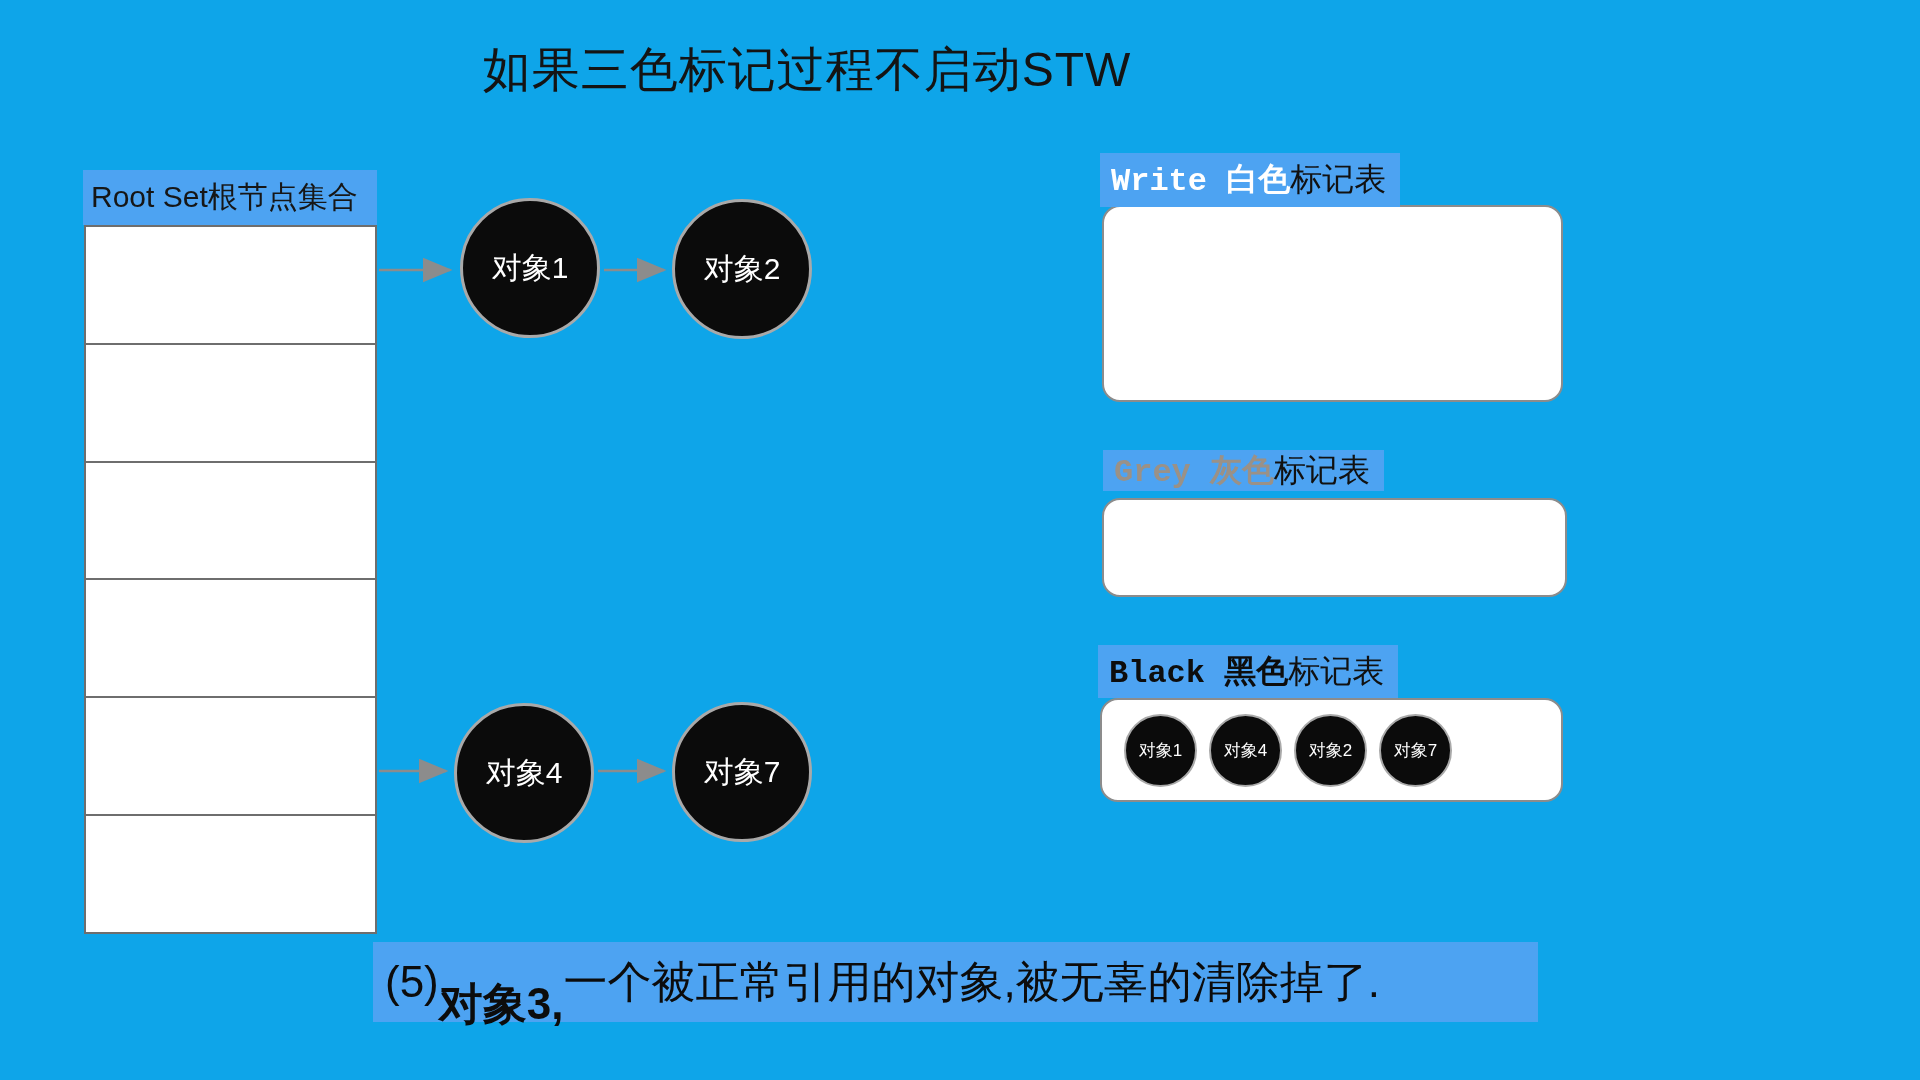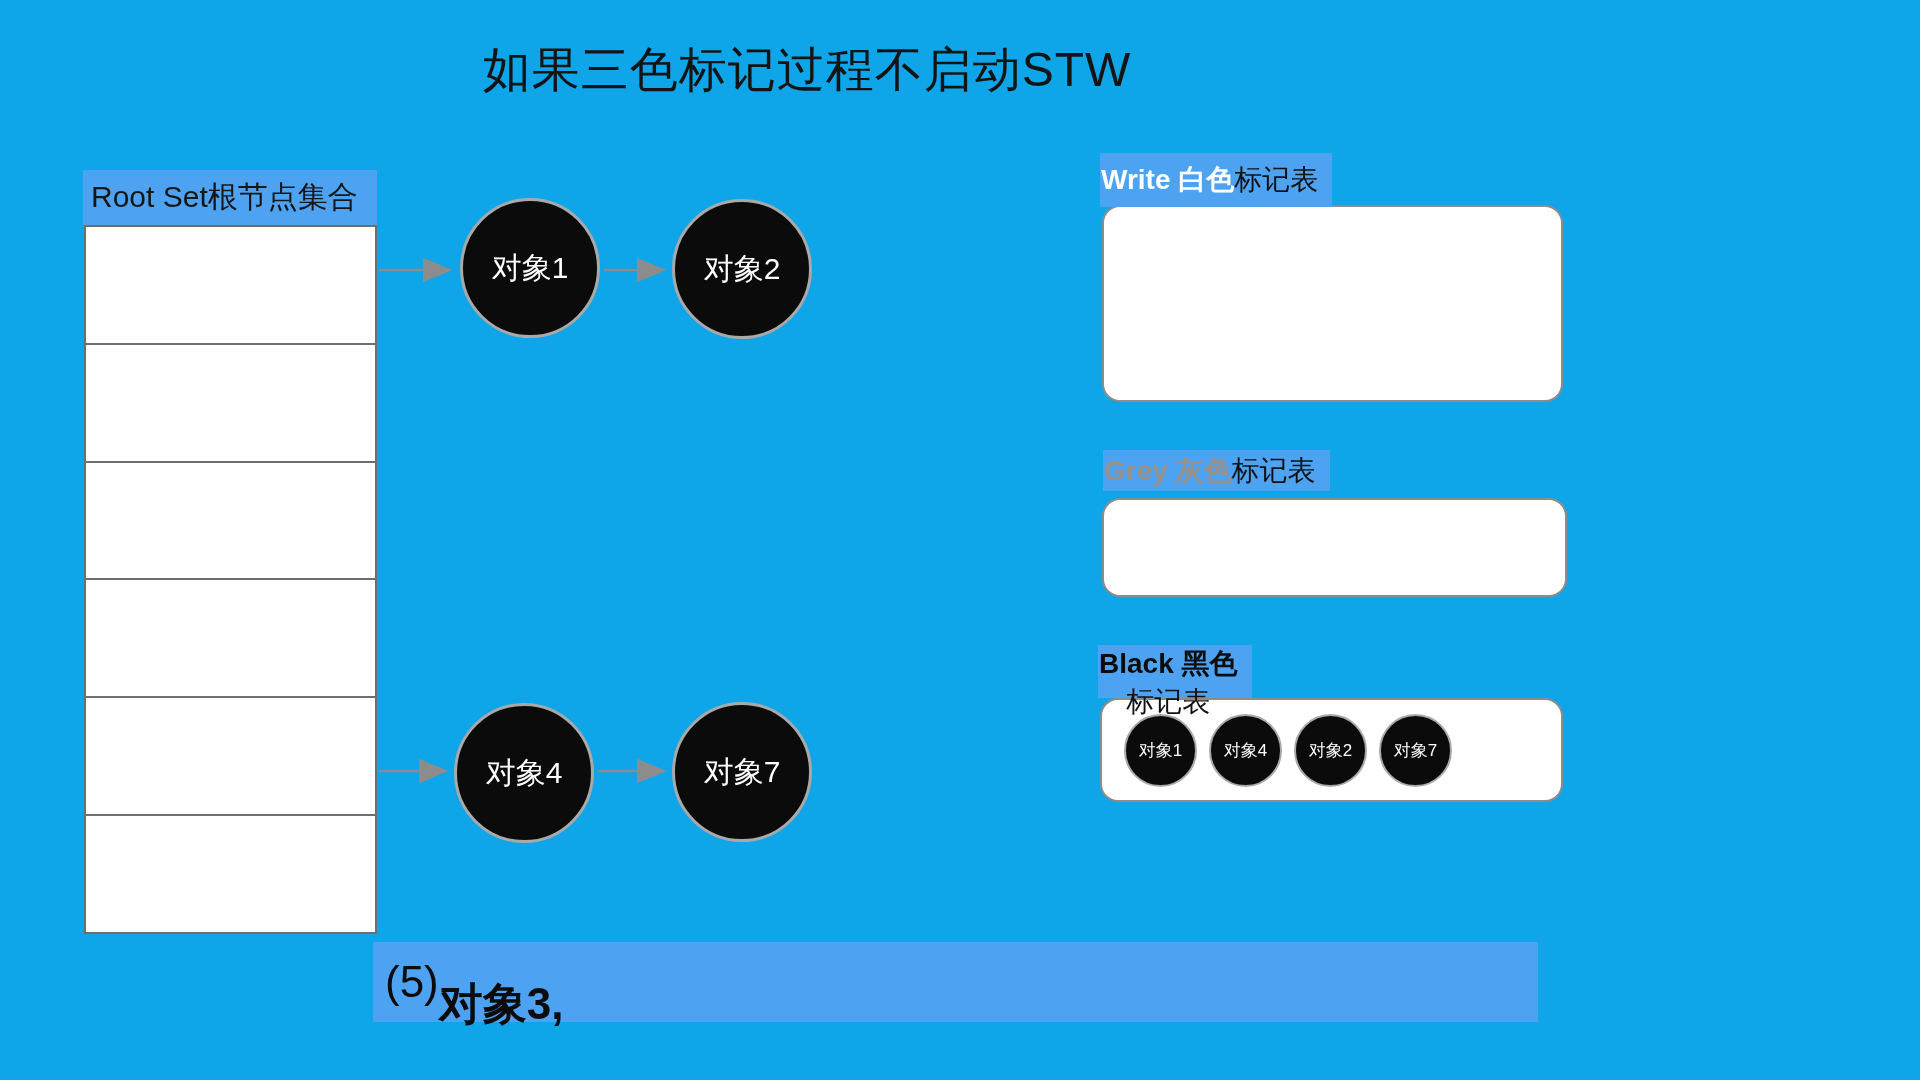--- a/index.html
+++ b/index.html
@@ -101,34 +101,35 @@
     position: absolute;
     left: 0; top: 0;
     width: 1920px;
     height: 1080px;
     pointer-events: none;
   }
   
   .panel-label {
     position: absolute;
     height: 54px;
-    padding: 0 14px 0 1px;
+    padding: 0 14px 0 11px;
     background: #4DA3F2;
-    font-size: 28px;
+    font-size: 32px;
     display: flex;
     align-items: center;
     white-space: nowrap;
     z-index: 2;
+    font-family: Liberation Mono, monospace;
   }
   .panel-label .hl { font-weight: bold; }
   .label-white { left: 1100px; top: 153px; }
   .label-white .hl { color: #ffffff; }
   .label-grey { left: 1103px; top: 450px; height: 41px; }
   .label-grey .hl { color: #9A9187; }
-  .label-black { left: 1098px; top: 645px; height: 53px; flex-direction: column; }
+  .label-black { left: 1098px; top: 645px; height: 53px; }
   .label-black .hl { color: #0d0d0d; }
   .panel-label .sfx { color: #111111; font-weight: normal; }
   .panel-box {
     position: absolute;
     box-sizing: border-box;
     background: #ffffff;
     border: 2px solid #8c8c8c;
     border-radius: 18px;
     z-index: 1;
   }
@@ -227,15 +228,16 @@
   <div class="panel-box box-black">
     <div class="mini-node">对象1</div>
     <div class="mini-node">对象4</div>
     <div class="mini-node">对象2</div>
     <div class="mini-node">对象7</div>
   </div>
 
   <div class="caption">
     <span>(5) </span>
       <span class="em">对象3,</span>
+      <span>一个被正常引用的对象,被无辜的清除掉了.</span>
   </div>
 
 </div>
 
 </body></html>

